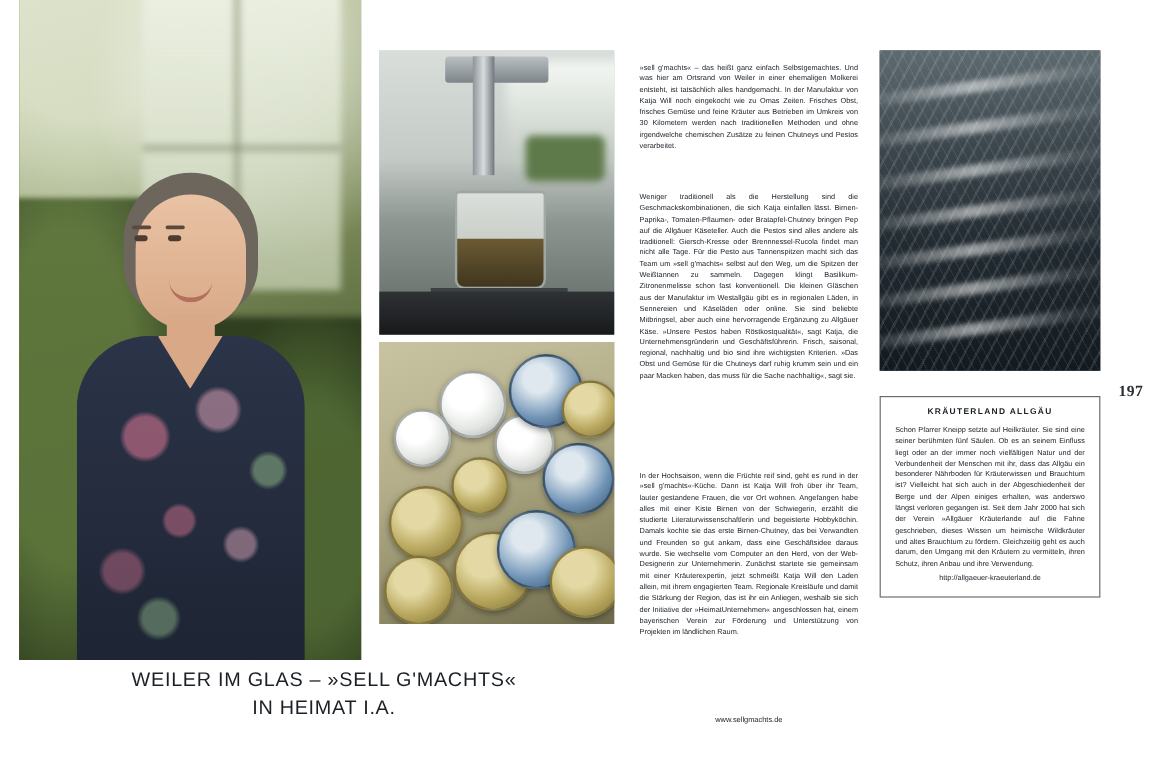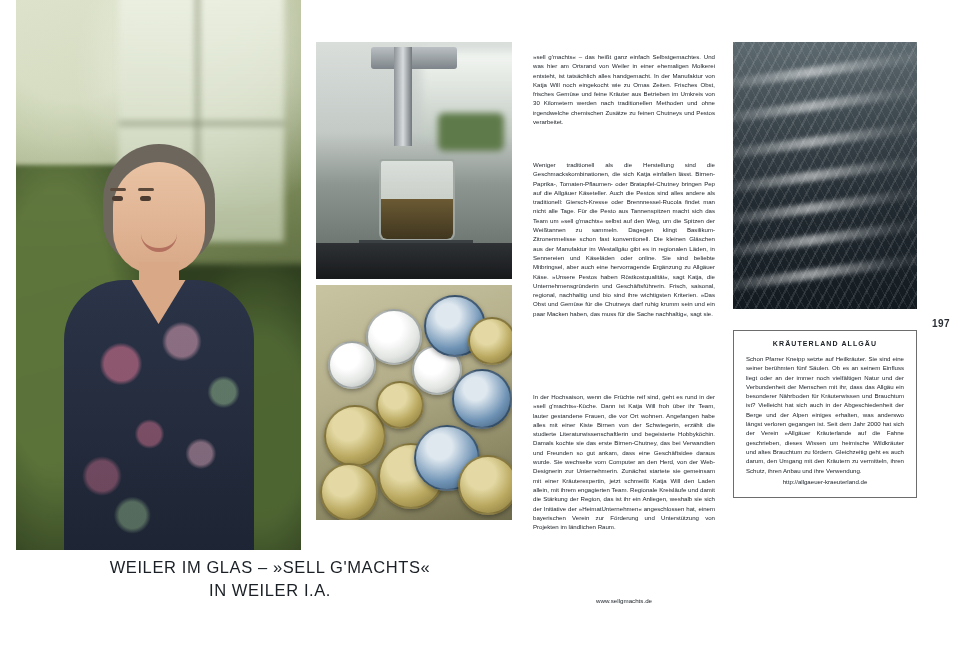--- a/index.html
+++ b/index.html
@@ -269,24 +269,25 @@
     font-size: 6.1px;
     line-height: 9.3px;
     color: #20262c;
     margin-top: 2px;
   }
 
   
   .page-number {
     position: absolute;
     left: 932px; top: 318px;
-    font-size: 10px;
+    font-size: 13px;
     font-weight: bold;
     color: #2a2f35;
     letter-spacing: 0.4px;
+    font-family: Liberation Serif, serif;
   }
 
   
   .headline {
     position: absolute;
     left: 60px; top: 556px;
     width: 420px;
     text-align: center;
     font-size: 16.5px;
     line-height: 23px;
@@ -387,18 +388,18 @@
   <div class="kraut-box">
     <div class="kraut-title">KRÄUTERLAND ALLGÄU</div>
     <div class="kraut-body">Schon Pfarrer Kneipp setzte auf Heilkräuter. Sie sind eine seiner berühmten fünf Säulen. Ob es an seinem Einfluss liegt oder an der immer noch vielfältigen Natur und der Verbundenheit der Menschen mit ihr, dass das Allgäu ein besonderer Nährboden für Kräuterwissen und Brauchtum ist? Vielleicht hat sich auch in der Abgeschiedenheit der Berge und der Alpen einiges erhalten, was anderswo längst verloren gegangen ist. Seit dem Jahr 2000 hat sich der Verein »Allgäuer Kräuterlande auf die Fahne geschrieben, dieses Wissen um heimische Wildkräuter und altes Brauchtum zu fördern. Gleichzeitig geht es auch darum, den Umgang mit den Kräutern zu vermitteln, ihren Schutz, ihren Anbau und ihre Verwendung.</div>
     <div class="kraut-url">http://allgaeuer-kraeuterland.de</div>
   </div>
 
   <div class="page-number">197</div>
 
   <div class="headline">
     <span>WEILER IM GLAS – »SELL G'MACHTS«</span>
-    <span class="l2">IN WEILER I.A.</span>
+    <span class="l2">IN HEIMAT I.A.</span>
   </div>
 
   <div class="footer-url">www.sellgmachts.de</div>
 
 </div>
 
 </body></html>

